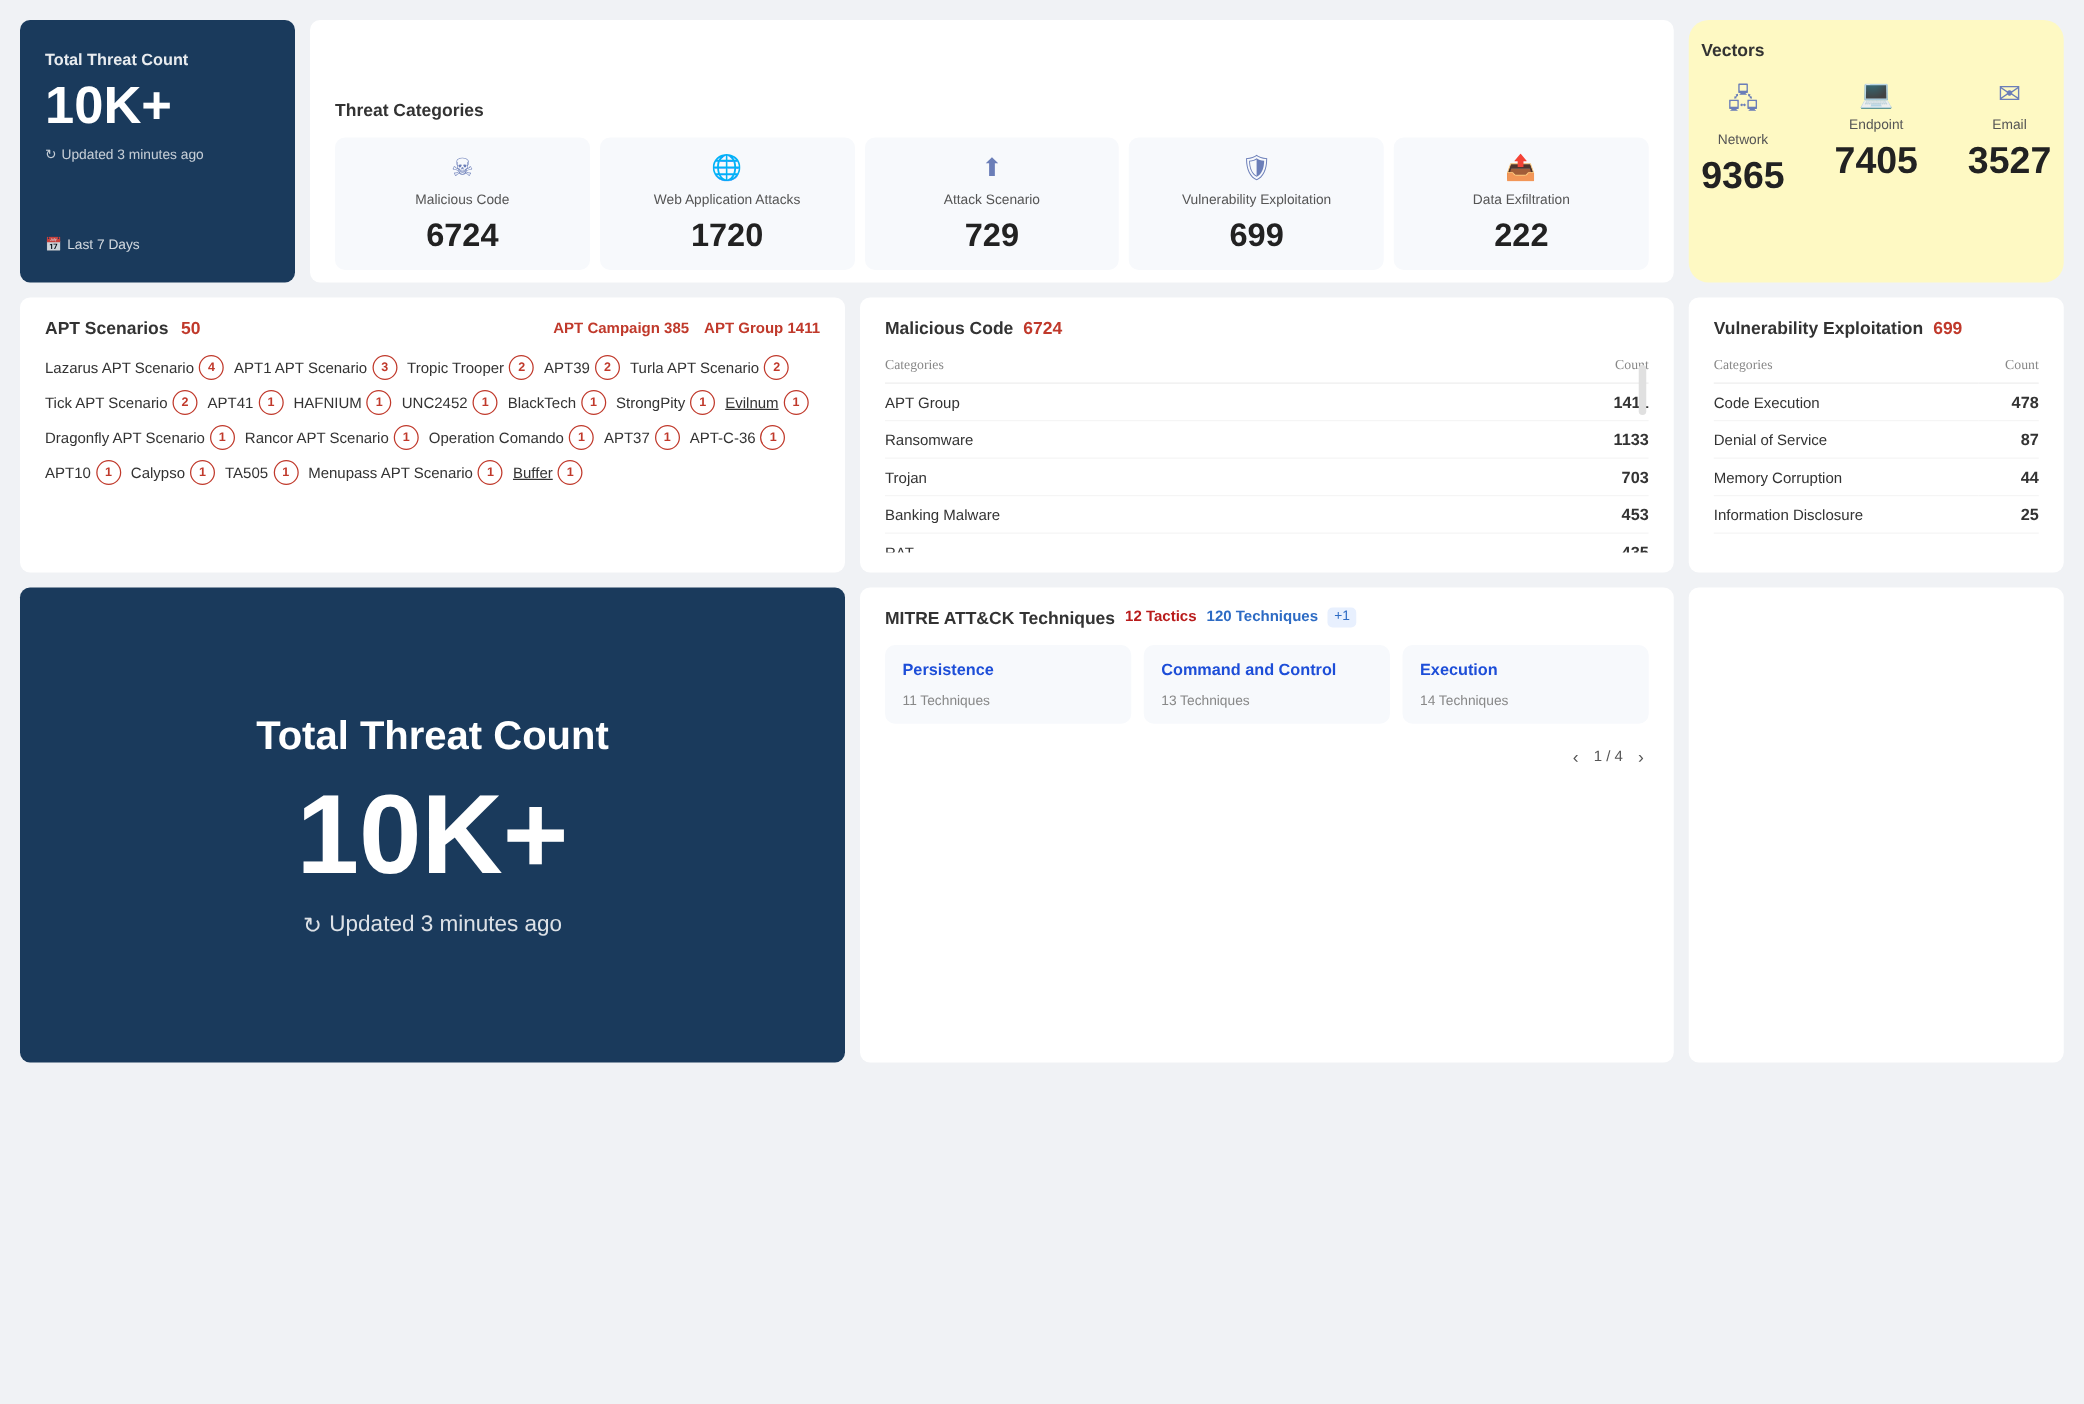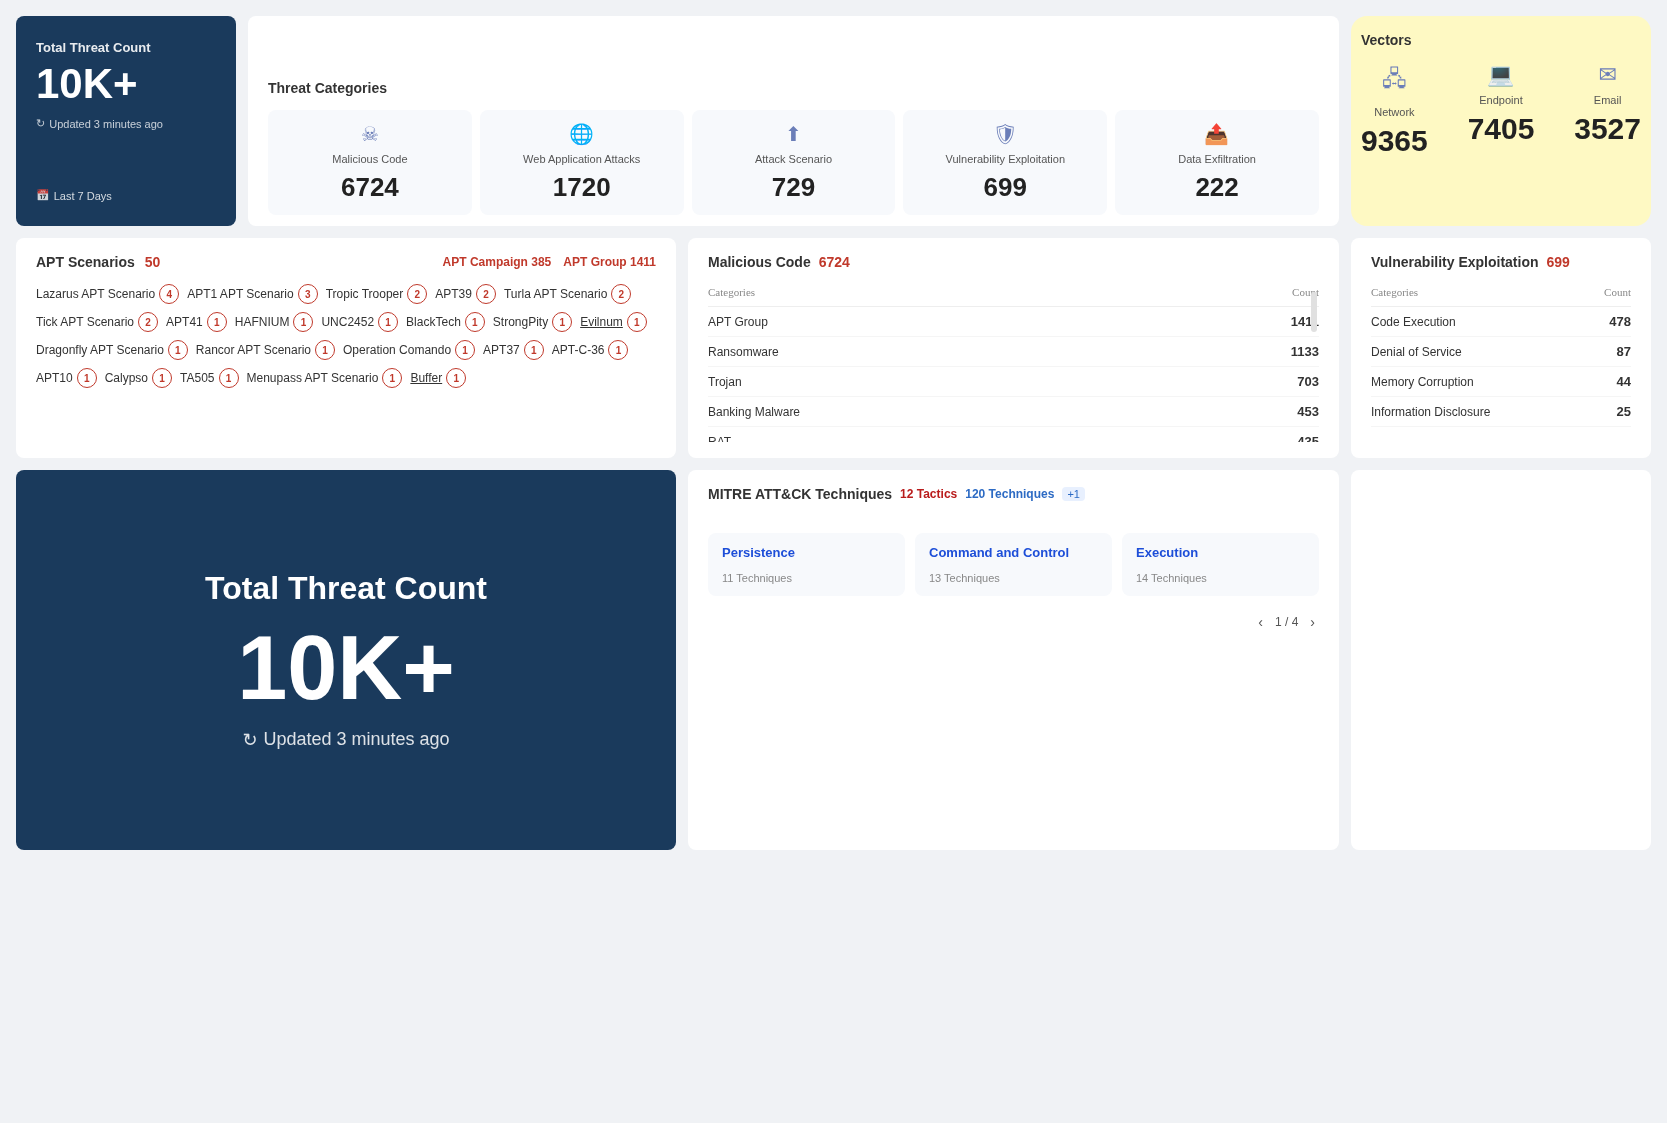--- a/index.html
+++ b/index.html
@@ -308,23 +308,22 @@
 
     
     .mitre-card {
       background: white;
       border-radius: 8px;
       padding: 16px 20px;
       flex: 1;
     }
     .mitre-header {
       display: flex;
-      align-items: center;
       gap: 8px;
-      margin-bottom: 31px;
+      margin-bottom: 14px;
       flex-wrap: wrap;
     }
     .mitre-title {
       font-size: 14px;
       font-weight: 600;
       color: #333;
     }
     .mitre-badge {
       font-size: 12px;
       font-weight: 600;

